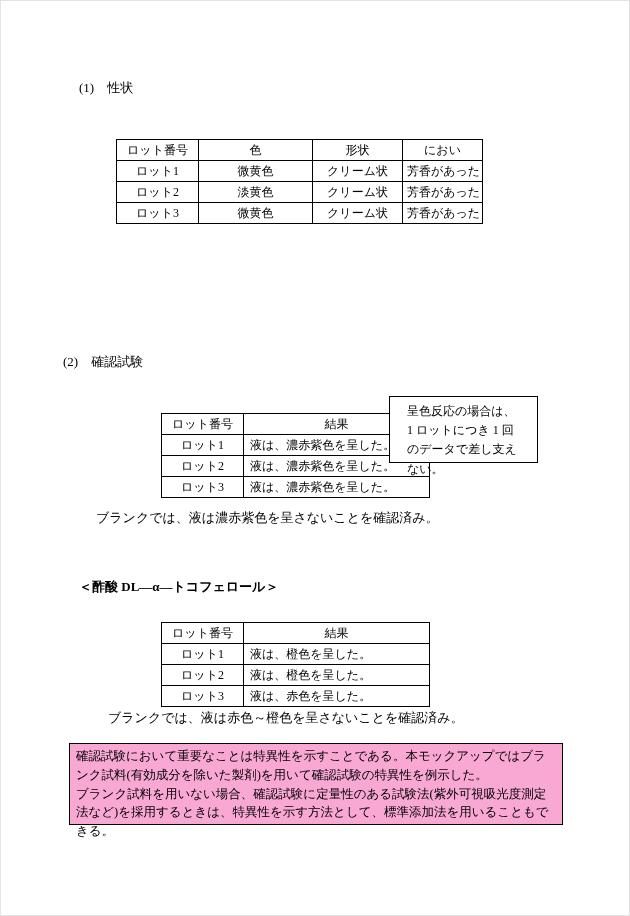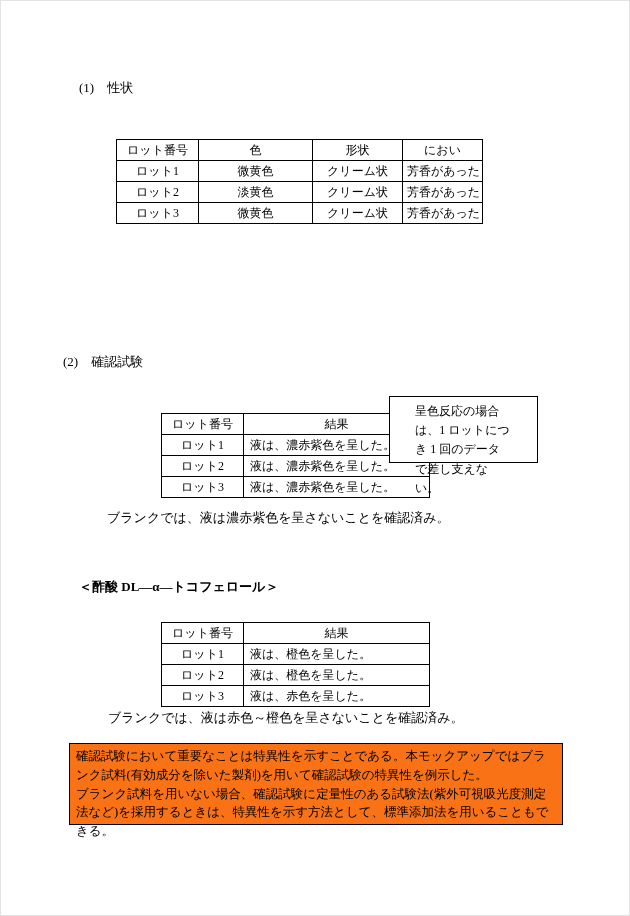--- a/index.html
+++ b/index.html
@@ -48,27 +48,27 @@
     line-height: 1.65;
     padding: 6px 9px;
   }
   .hang { padding-left: 1em; text-indent: -1em; }
   .side-note {
     position: absolute;
     border: 1px solid #000000;
     background: #ffffff;
     font-size: 12px;
     line-height: 1.6;
-    padding: 5px 25px;
+    padding: 5px 17px;
     z-index: 3;
   }
   .footer-box {
     position: absolute;
     border: 1px solid #000000;
-    background: #f97316;
+    background: #f9a8d4;
     font-size: 12.5px;
     line-height: 1.5;
     padding: 3px 6px;
   }
 </style>
 </head>
 <body>
 
 <div class="page">
 
@@ -133,21 +133,21 @@
       <td>ロット2</td>
       <td class="left">液は、濃赤紫色を呈した。</td>
     </tr>
     <tr>
       <td>ロット3</td>
       <td class="left">液は、濃赤紫色を呈した。</td>
     </tr>
   </tbody>
     </table>
 
-  <div class="plain-text" style="left:106px; top:508px;">ブランクでは、液は濃赤紫色を呈さないことを確認済み。</div>
+  <div class="plain-text" style="left:95px; top:508px;">ブランクでは、液は濃赤紫色を呈さないことを確認済み。</div>
 
   <div class="heading" style="left:78px; top:577px;font-weight:bold;">＜酢酸 DL―α―トコフェロール＞</div>
 
   <table class="doc-table" style="left:160px; top:621px; width:268px;">
     <colgroup>
       <col style="width:82px">
         <col style="width:186px">
     </colgroup>
     <tbody>
         <tr>

